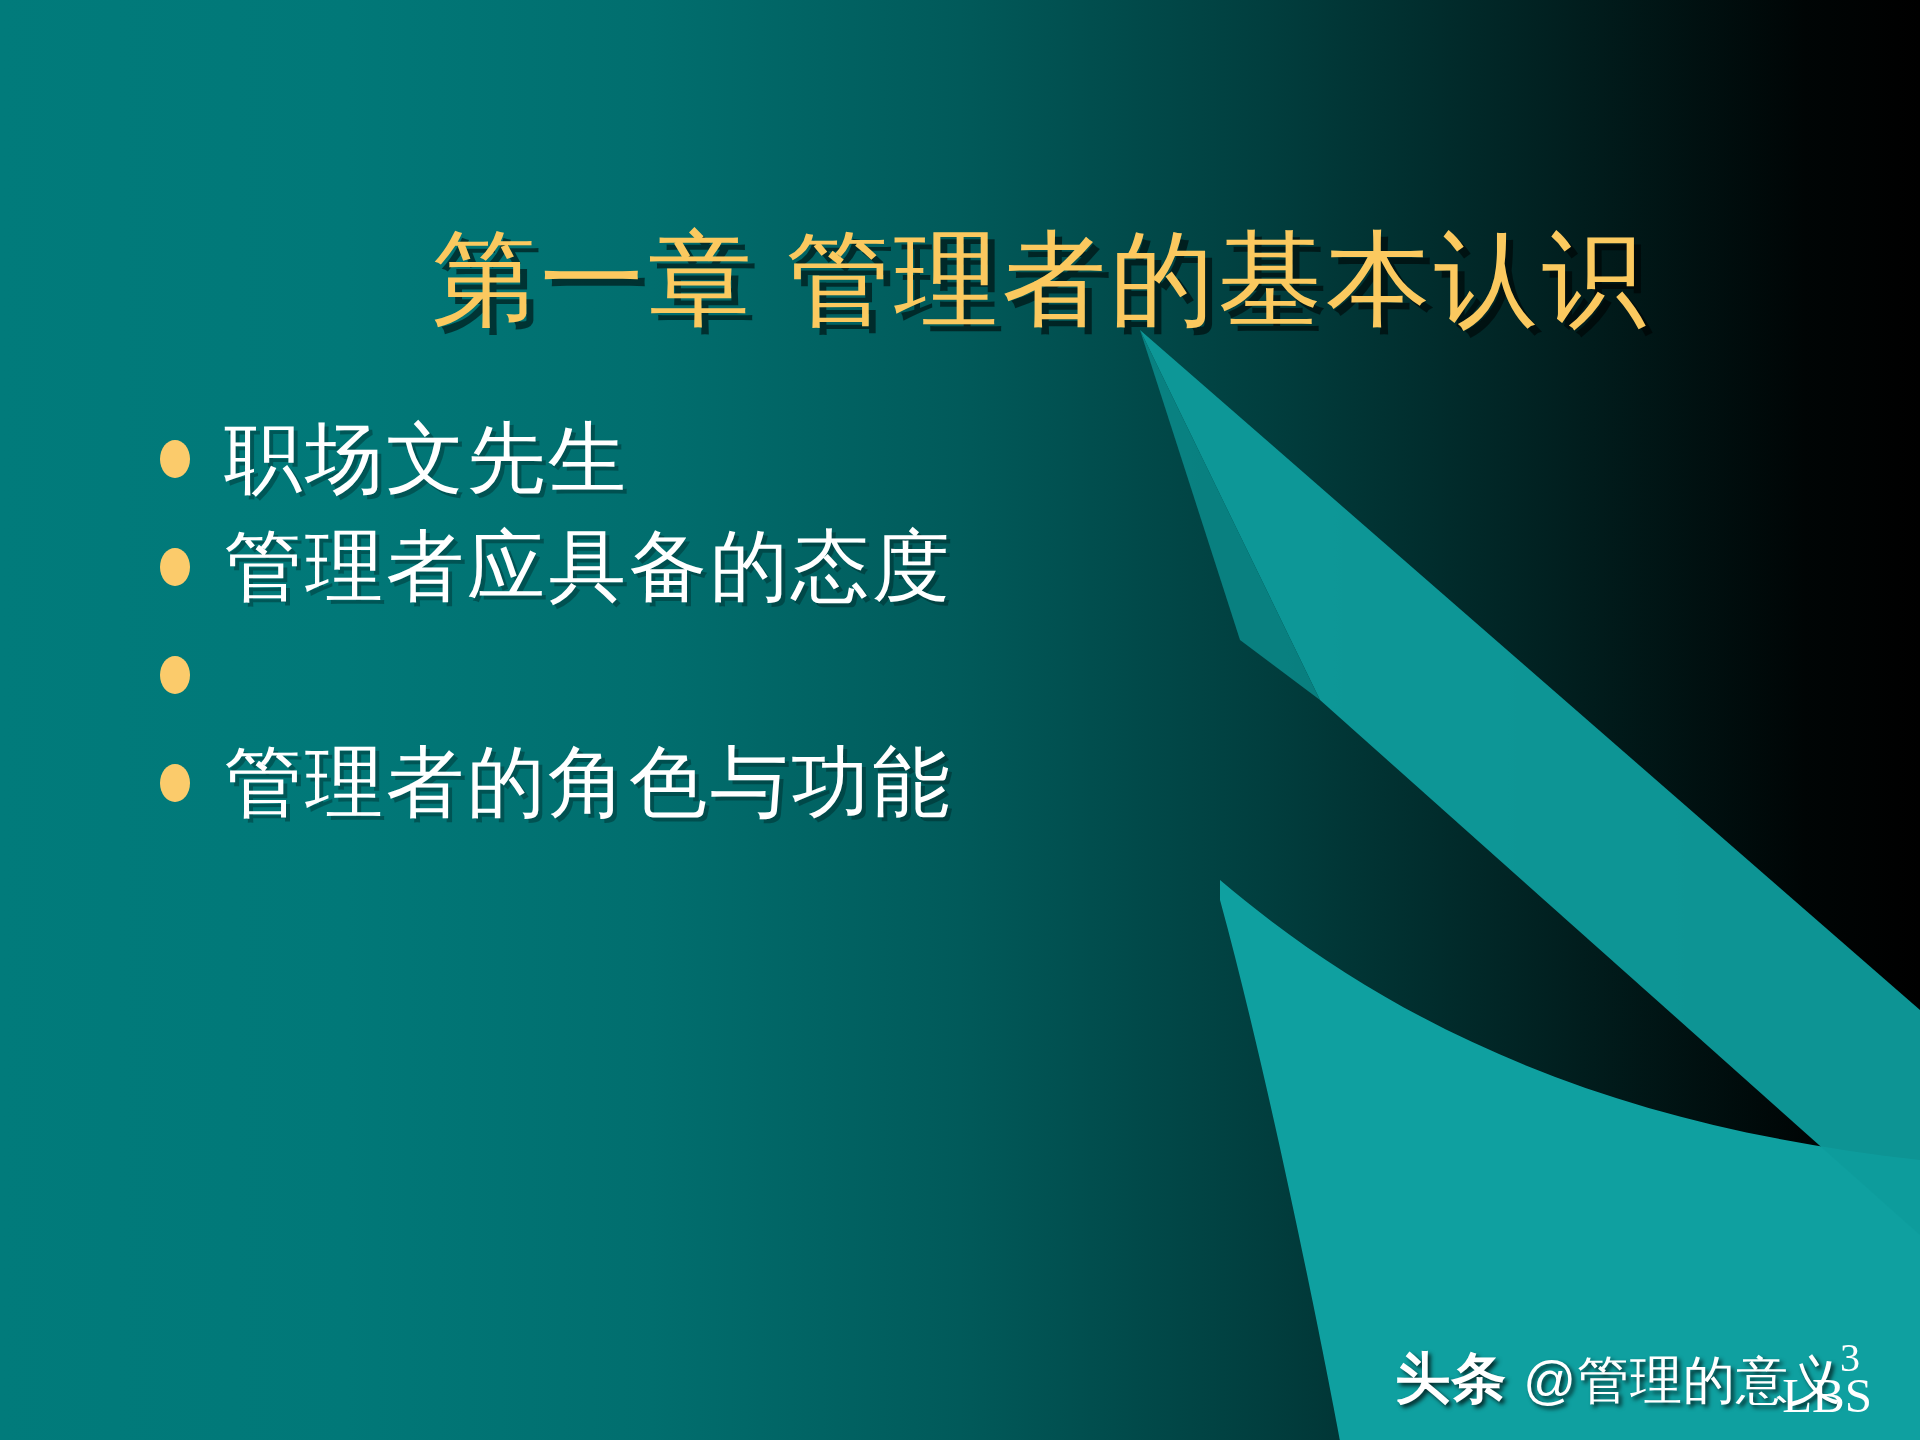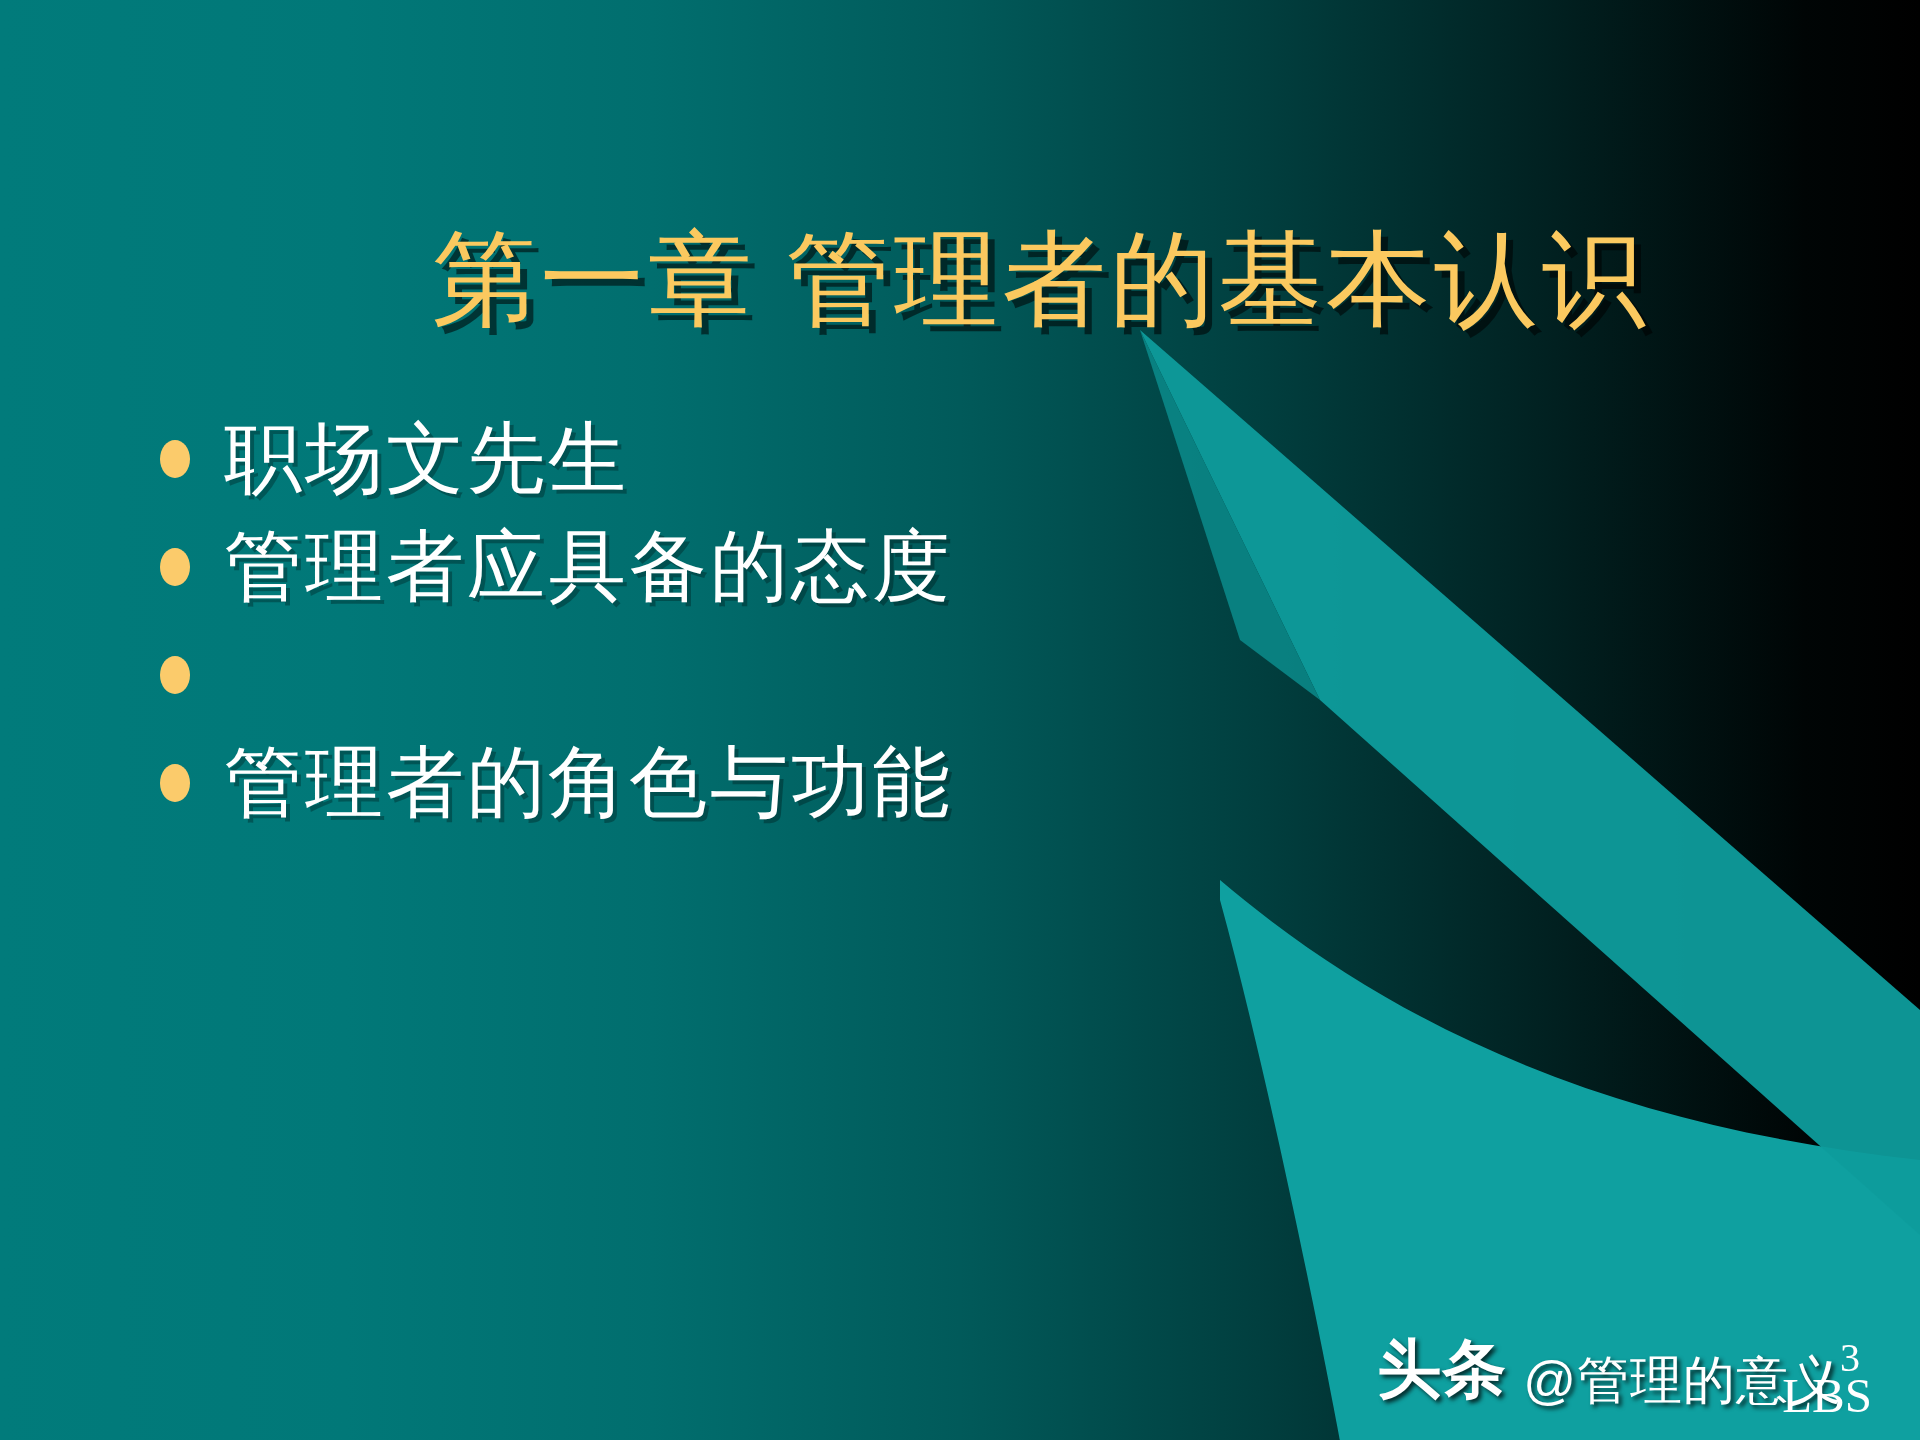--- a/index.html
+++ b/index.html
@@ -104,23 +104,23 @@
   #watermark {
     position: absolute;
     right: 78px;
     bottom: 34px;
     display: flex;
     align-items: flex-end;
     color: #FFFFFF;
     white-space: nowrap;
   }
   #watermark-brand {
-    font-family: Liberation Mono, monospace;
+    font-family: Liberation Sans, sans-serif;
     font-weight: bold;
-    font-size: 64px;
+    font-size: 55px;
     line-height: 1;
     letter-spacing: 1px;
     text-shadow: 3px 3px 4px rgba(0,0,0,0.75);
   }
   #watermark-handle {
     font-family: "Liberation Sans", "DejaVu Sans", sans-serif;
     font-weight: normal;
     font-size: 52px;
     line-height: 1;
     margin-left: 16px;

